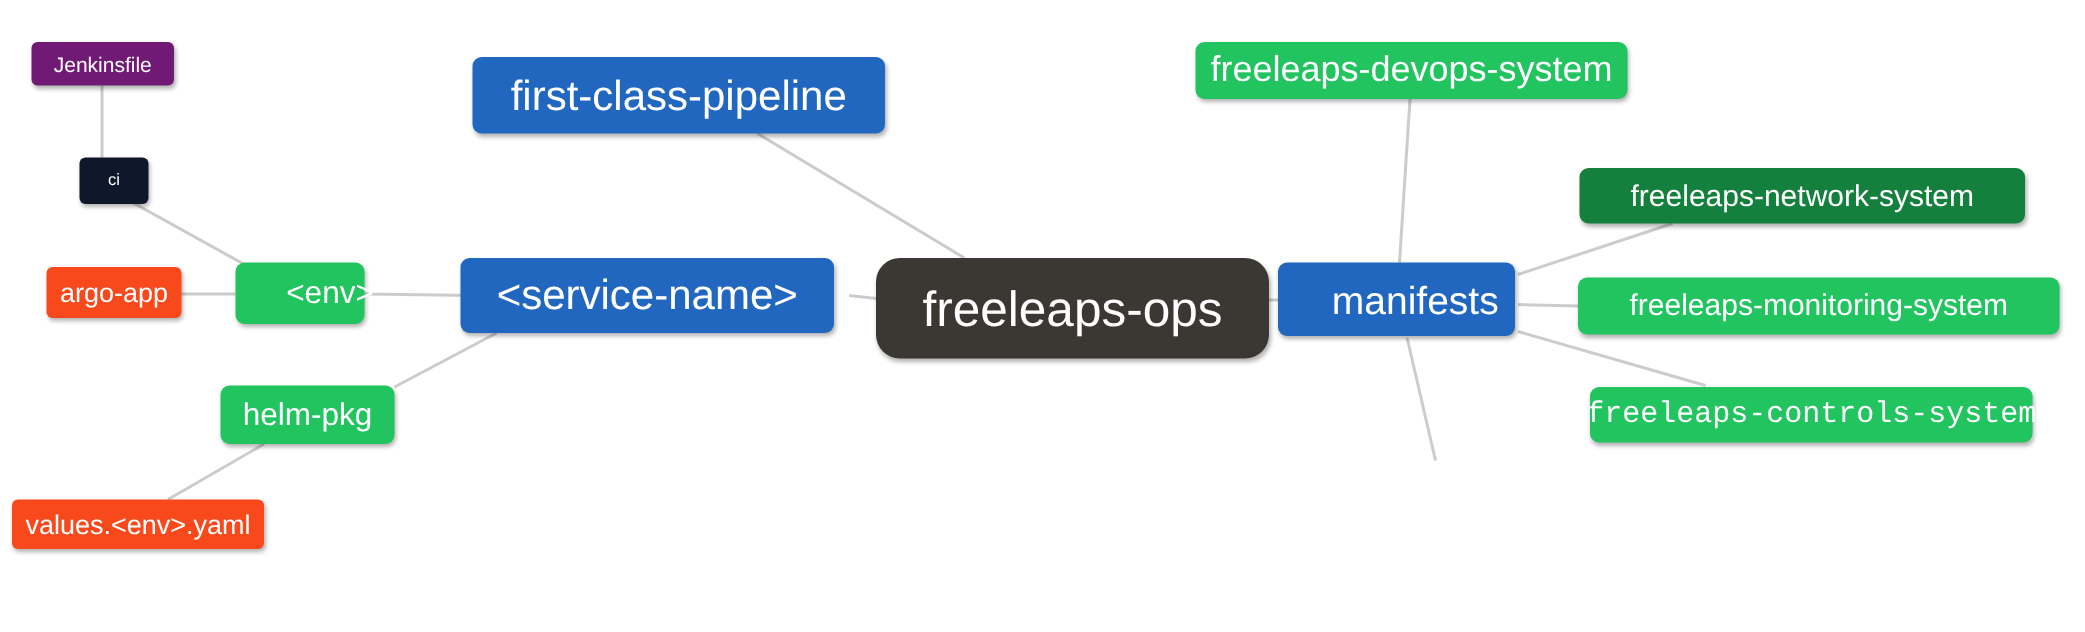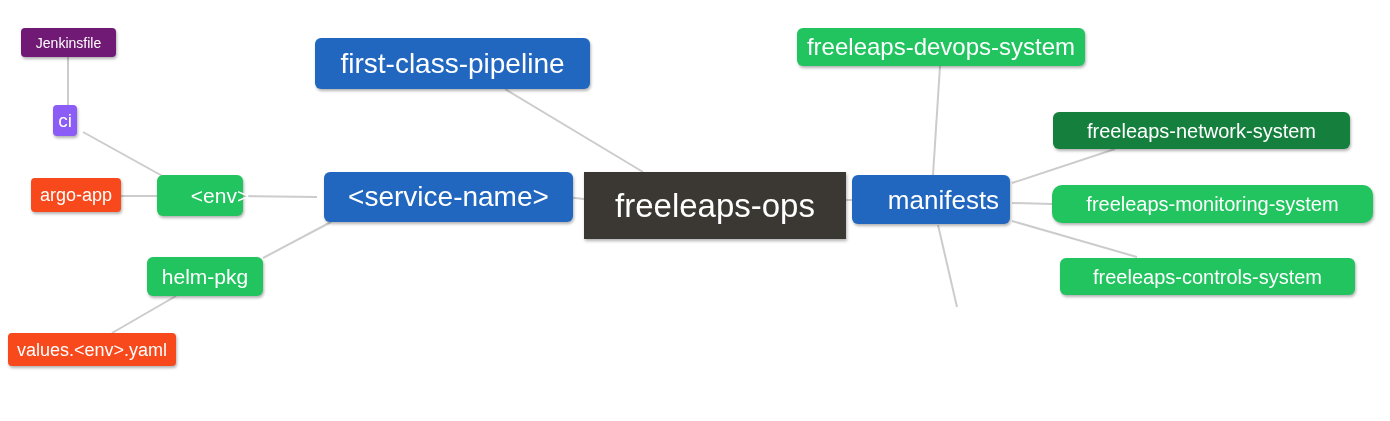--- a/index.html
+++ b/index.html
@@ -45,27 +45,27 @@
     <line x1="566" y1="197" x2="584" y2="199" stroke="#cccccc"></line>
     <line x1="846" y1="200" x2="852" y2="200" stroke="#cccccc"></line>
     <line x1="933" y1="175" x2="940" y2="66" stroke="#cccccc"></line>
     <line x1="1012" y1="183" x2="1115" y2="149" stroke="#cccccc"></line>
     <line x1="1012" y1="203" x2="1052" y2="204" stroke="#cccccc"></line>
     <line x1="1012" y1="221" x2="1137" y2="257" stroke="#cccccc"></line>
     <line x1="938" y1="225" x2="957" y2="307" stroke="#cccccc"></line>
   </svg>
 
   <div class="node small" style="left: 21px; top: 28px; width: 95px; height: 29px; font-size: 14px; background: #701a75;">Jenkinsfile</div>
-  <div class="node small" style="left: 53px; top: 105px; width: 24px; height: 31px; font-size: 19px; background: #8b5cf6;">ci</div>
+  <div class="node small" style="left: 53px; top: 105px; width: 46px; height: 31px; font-size: 11px; background: #0f172a;">ci</div>
   <div class="node small" style="left: 31px; top: 178px; width: 90px; height: 34px; font-size: 18px; background: rgb(248, 73, 28);">argo-app</div>
   <div class="node" style="left: 157px; top: 175px; width: 86px; height: 41px; font-size: 21px; background: rgb(33, 196, 95); padding-left: 40px;">&lt;env&gt;</div>
   <div class="node small" style="left: 8px; top: 333px; width: 168px; height: 33px; font-size: 18px; background: rgb(248, 73, 28);">values.&lt;env&gt;.yaml</div>
   <div class="node" style="left: 147px; top: 257px; width: 116px; height: 39px; font-size: 21px; background: rgb(33, 196, 95);">helm-pkg</div>
   <div class="node" style="left: 315px; top: 38px; width: 275px; height: 51px; font-size: 28px; background: rgb(33, 102, 191);">first-class-pipeline</div>
-  <div class="node" style="left: 324px; top: 172px; width: 249px; height: 50px; font-size: 28px; background: rgb(33, 102, 191);">&lt;service-name&gt;</div>
-  <div class="node" style="left: 584px; top: 172px; width: 262px; height: 67px; font-size: 33px; border-radius: 0; background: rgb(59, 55, 51);">freeleaps-ops</div>
+  <div class="node" style="left: 307px; top: 172px; width: 249px; height: 50px; font-size: 28px; background: rgb(33, 102, 191);">&lt;service-name&gt;</div>
+  <div class="node" style="left: 584px; top: 172px; width: 262px; height: 67px; font-size: 33px; border-radius: 16px; background: rgb(59, 55, 51);">freeleaps-ops</div>
   <div class="node" style="left: 852px; top: 175px; width: 158px; height: 49px; font-size: 26px; background: rgb(33, 102, 191); padding-left: 25px;">manifests</div>
   <div class="node" style="left: 797px; top: 28px; width: 288px; height: 38px; font-size: 24px; background: rgb(33, 196, 95);">freeleaps-devops-system</div>
   <div class="node" style="left: 1053px; top: 112px; width: 297px; height: 37px; font-size: 20px; background: #15803d;">freeleaps-network-system</div>
-  <div class="node" style="left: 1052px; top: 185px; width: 321px; height: 38px; font-size: 20px; background: rgb(33, 196, 95); border-radius: 10px;">freeleaps-monitoring-system</div>
-  <div class="node" style="left: 1060px; top: 258px; width: 295px; height: 37px; font-size: 20px; background: rgb(33, 196, 95);">freeleaps-controls-system</div>
+  <div class="node" style="left: 1052px; top: 185px; width: 321px; height: 38px; font-size: 20px; background: rgb(33, 196, 95);">freeleaps-monitoring-system</div>
+  <div class="node" style="left: 1060px; top: 258px; width: 295px; height: 37px; font-size: 20px; background: rgb(33, 196, 95); font-family: Liberation Mono, monospace;">freeleaps-controls-system</div>
 
 </div>
 
 </body></html>

